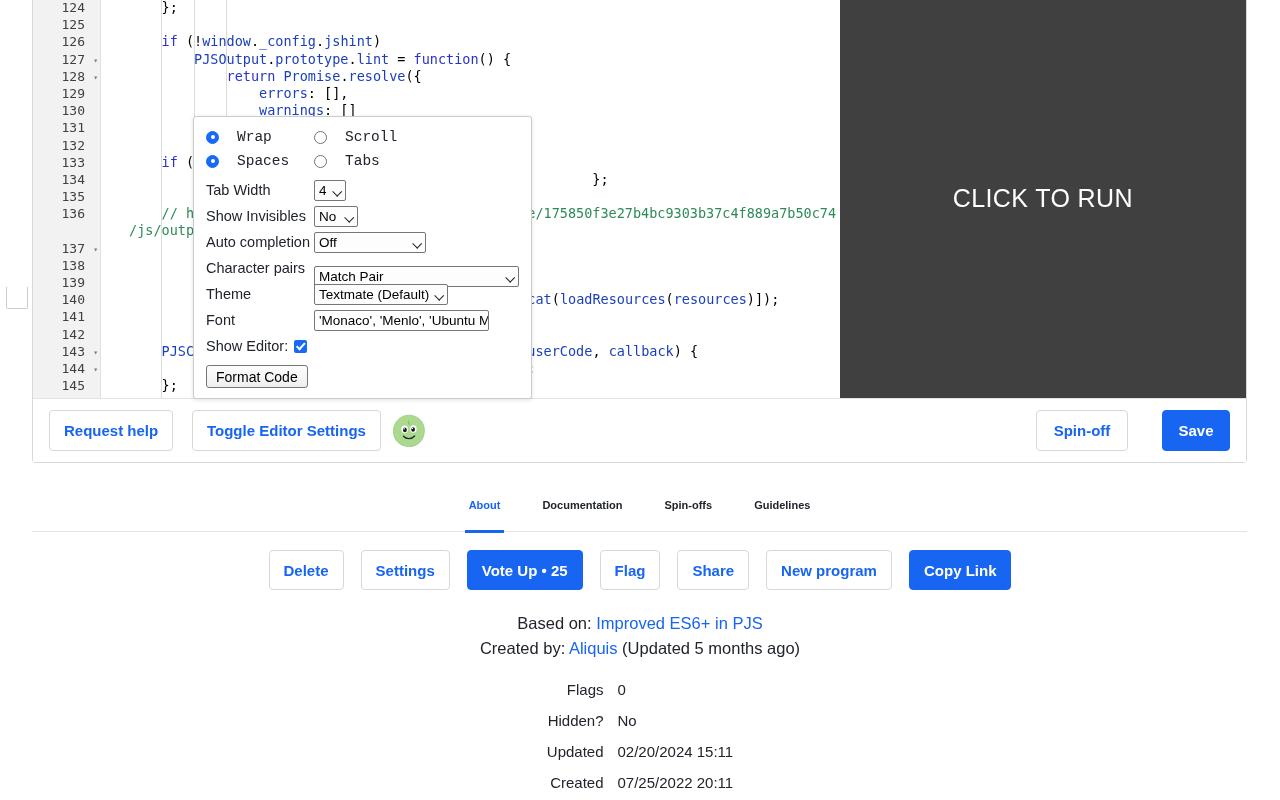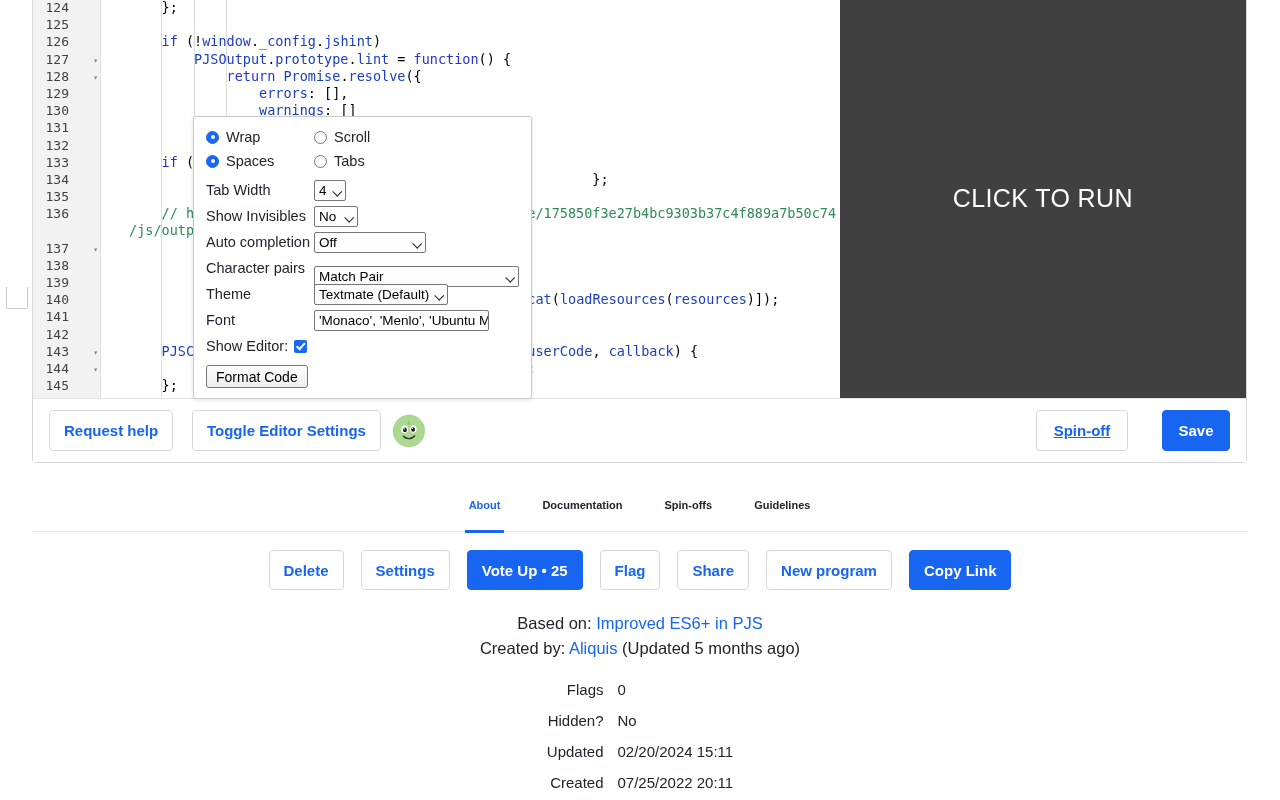--- a/index.html
+++ b/index.html
@@ -43,21 +43,21 @@
   }
   #gutter {
     position: absolute;
     left: 0; top: 0; bottom: 0;
     width: 68px;
     background: #f2f2f2;
     border-right: 1px solid #e0e0e0;
   }
   .lineno {
     height: 17.2px;
-    padding-right: 32px;
+    padding-right: 16px;
     text-align: right;
     color: #404040;
     font-size: 13px;
     font-family: "DejaVu Sans Mono", "Liberation Mono", monospace;
     position: relative;
     white-space: nowrap;
   }
   .lineno .fold {
     position: absolute;
     right: 3px; top: 1px;
@@ -125,21 +125,21 @@
     background: #1865f2;
     border: 1px solid #1865f2;
     color: #ffffff;
   }
   #request-help { position: absolute; left: 16px; top: 11px; height: 41px; }
   #toggle-settings { position: absolute; left: 159px; top: 11px; height: 41px; }
   #avatar {
     position: absolute; left: 357px; top: 13px;
     width: 38px; height: 38px;
   }
-  #spinoff { position: absolute; right: 118px; top: 11px; height: 41px; min-width: 92px; text-decoration: underline; }
+  #spinoff { position: absolute; right: 118px; top: 11px; height: 41px; min-width: 92px; }
   #save    { position: absolute; right: 16px;  top: 11px; height: 41px; min-width: 68px; }
 
   
   #settings-popup {
     position: absolute;
     left: 193px; top: 116px;
     width: 339px;
     background: #ffffff;
     border: 1px solid #c9cbcd;
     border-radius: 3px;
@@ -162,21 +162,22 @@
     z-index: 41;
   }
   .radio-row {
     display: flex;
     align-items: center;
     margin-bottom: 8px;
   }
   .radio-opt {
     display: flex;
     align-items: center;
-    gap: 7px;
+    gap: 18px;
+    font-family: Liberation Mono, monospace;
   }
   .radio-opt:first-child { width: 108px; }
   .rad {
     width: 13px; height: 13px;
     border-radius: 50%;
     border: 1px solid #767676;
     background: #fff;
     display: inline-block;
     position: relative;
     flex: none;

